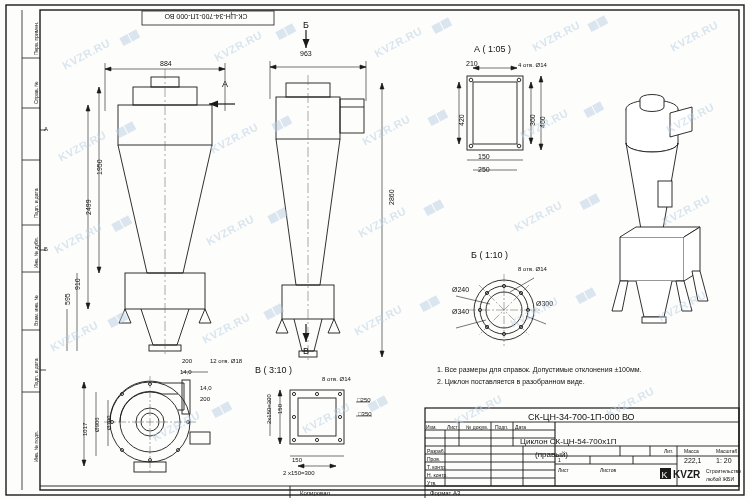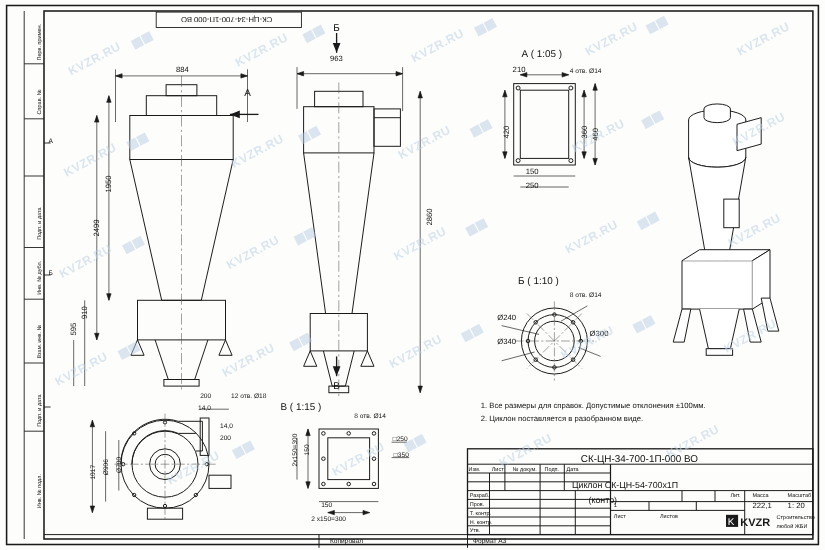--- a/index.html
+++ b/index.html
@@ -209,21 +209,21 @@
       <line x1="6" y1="34" x2="40" y2="42"></line>
       <line x1="6" y1="66" x2="36" y2="58"></line>
       <line x1="96" y1="62" x2="76" y2="54"></line>
     </g>
   </svg>
   <div class="txt t6" style="left:518px;top:266px;">8 отв. Ø14</div>
   <div class="txt t7" style="left:452px;top:286px;">Ø240</div>
   <div class="txt t7" style="left:452px;top:308px;">Ø340</div>
   <div class="txt t7" style="left:536px;top:300px;">Ø300</div>
 
-  <div class="txt t9" style="left:255px;top:365px;">В ( 1:15 )</div>
+  <div class="txt t9" style="left:255px;top:365px;">В ( 3:10 )</div>
   <svg width="140" height="110" style="left:260px;top:372px;">
     <g stroke="#1a1a1a" fill="none" stroke-width="0.9">
       <rect x="30" y="18" width="54" height="54"></rect>
       <rect x="38" y="26" width="38" height="38"></rect>
       <circle cx="34" cy="22" r="1.6"></circle>
         <circle cx="80" cy="22" r="1.6"></circle>
       <circle cx="34" cy="68" r="1.6"></circle>
         <circle cx="80" cy="68" r="1.6"></circle>
       <circle cx="57" cy="22" r="1.6"></circle>
         <circle cx="57" cy="68" r="1.6"></circle>
@@ -360,21 +360,21 @@
   <div class="txt t5" style="left:495px;top:424px;">Подп.</div>
   <div class="txt t5" style="left:515px;top:424px;">Дата</div>
 
   <div class="txt t5" style="left:427px;top:448px;">Разраб.</div>
   <div class="txt t5" style="left:427px;top:456px;">Пров.</div>
   <div class="txt t5" style="left:427px;top:464px;">Т. контр.</div>
   <div class="txt t5" style="left:427px;top:472px;">Н. контр.</div>
   <div class="txt t5" style="left:427px;top:480px;">Утв.</div>
 
   <div class="txt t8" style="left:520px;top:437px;">Циклон СК-ЦН-54-700х1П</div>
-  <div class="txt t8" style="left:535px;top:450px;">(контр)</div>
+  <div class="txt t8" style="left:535px;top:450px;">(правый)</div>
 
   <div class="txt t5" style="left:664px;top:448px;">Лит.</div>
   <div class="txt t5" style="left:684px;top:448px;">Масса</div>
   <div class="txt t5" style="left:716px;top:448px;">Масштаб</div>
   <div class="txt t7" style="left:684px;top:457px;">222,1</div>
   <div class="txt t7" style="left:716px;top:457px;">1: 20</div>
   <div class="txt t5" style="left:558px;top:467px;">Лист</div>
   <div class="txt t5" style="left:558px;top:457px;">1</div>
   <div class="txt t5" style="left:600px;top:467px;">Листов</div>
 

